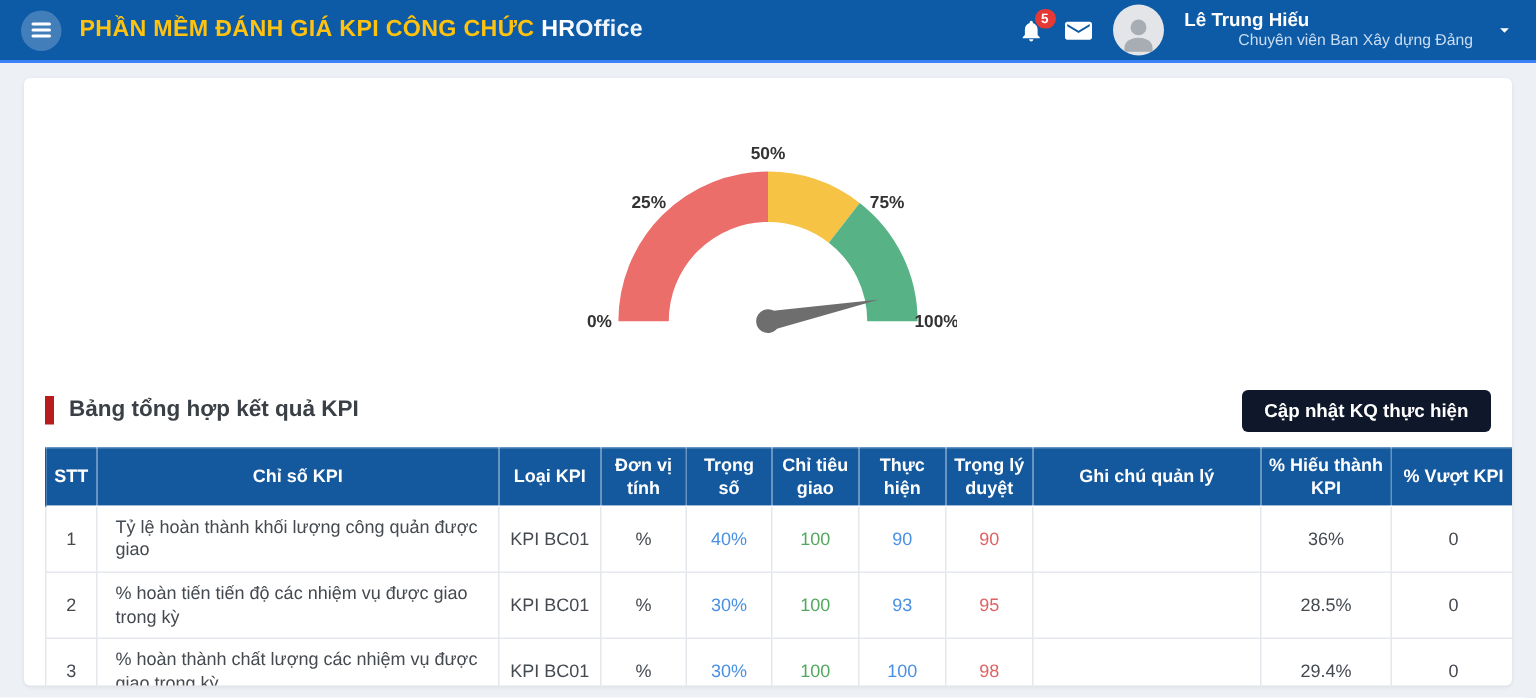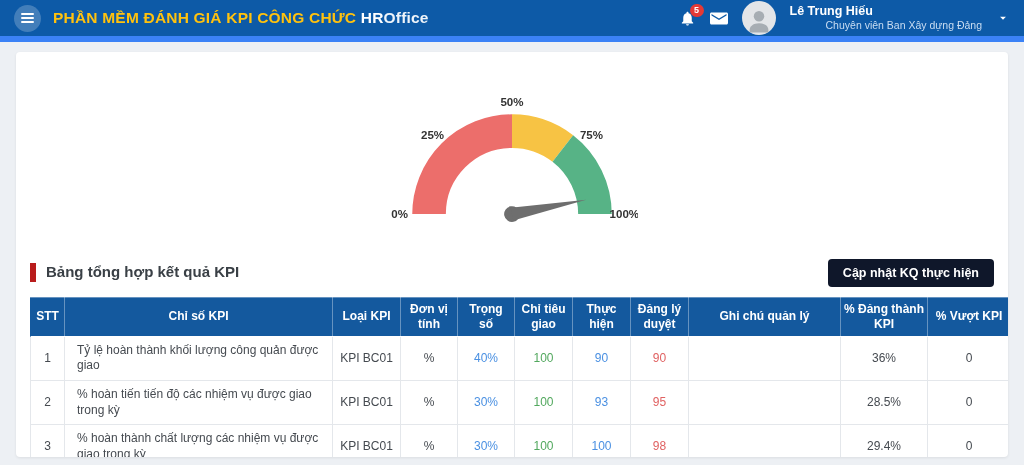--- a/index.html
+++ b/index.html
@@ -1,20 +1,20 @@
 <!DOCTYPE html>
 <html><head>
 <meta charset="utf-8">
 <style>
   * { margin:0; padding:0; box-sizing:border-box; }
   html,body { width:1024px; height:465px; }
   body { background:#edf0f4; font-family:"Liberation Sans", sans-serif; position:relative; overflow:hidden; }
 
   
-  .topbar { height:42px; background:#0d5aa7; border-bottom:6px solid #3b82f6;
+  .topbar { height:42px; background:#0d5aa7; border-bottom:2px solid #3b82f6;
             display:flex; align-items:center; padding:0 14px; gap:12px; }
   .menu-btn { width:27px; height:27px; border-radius:50%; background:rgba(255,255,255,.22);
               display:flex; flex-direction:column; align-items:center; justify-content:center; gap:2.5px;
               border:none; cursor:pointer; flex:0 0 auto; }
   .menu-btn span { display:block; width:13px; height:1.8px; background:#fff; border-radius:1px; }
   .app-title { font-size:15.5px; font-weight:bold; color:#ffc20e; letter-spacing:.2px; white-space:nowrap; }
   .brand b { color:#ffffff; } .brand i { color:#eef4fa; font-style:normal; font-weight:bold; }
   .top-right { margin-left:auto; display:flex; align-items:center; gap:14px; }
   .icon-btn { position:relative; background:none; border:none; cursor:pointer; display:flex; align-items:center; }
   .icon-btn svg { fill:#fff; }
@@ -140,23 +140,23 @@
     </colgroup>
     <thead>
       <tr>
         <th>STT</th>
         <th>Chỉ số KPI</th>
         <th>Loại KPI</th>
         <th>Đơn vị tính</th>
         <th>Trọng số</th>
         <th>Chỉ tiêu giao</th>
         <th>Thực hiện</th>
-        <th>Đảng lý duyệt</th>
+        <th>Trọng lý duyệt</th>
         <th>Ghi chú quản lý</th>
-        <th>% Đảng thành KPI</th>
+        <th>% Hiếu thành KPI</th>
         <th>% Vượt KPI</th>
       </tr>
     </thead>
     <tbody>
       <tr>
         <td>1</td>
         <td class="name">Tỷ lệ hoàn thành khối lượng công quản được giao</td>
         <td>KPI BC01</td>
         <td>%</td>
         <td class="c-blue">40%</td>

